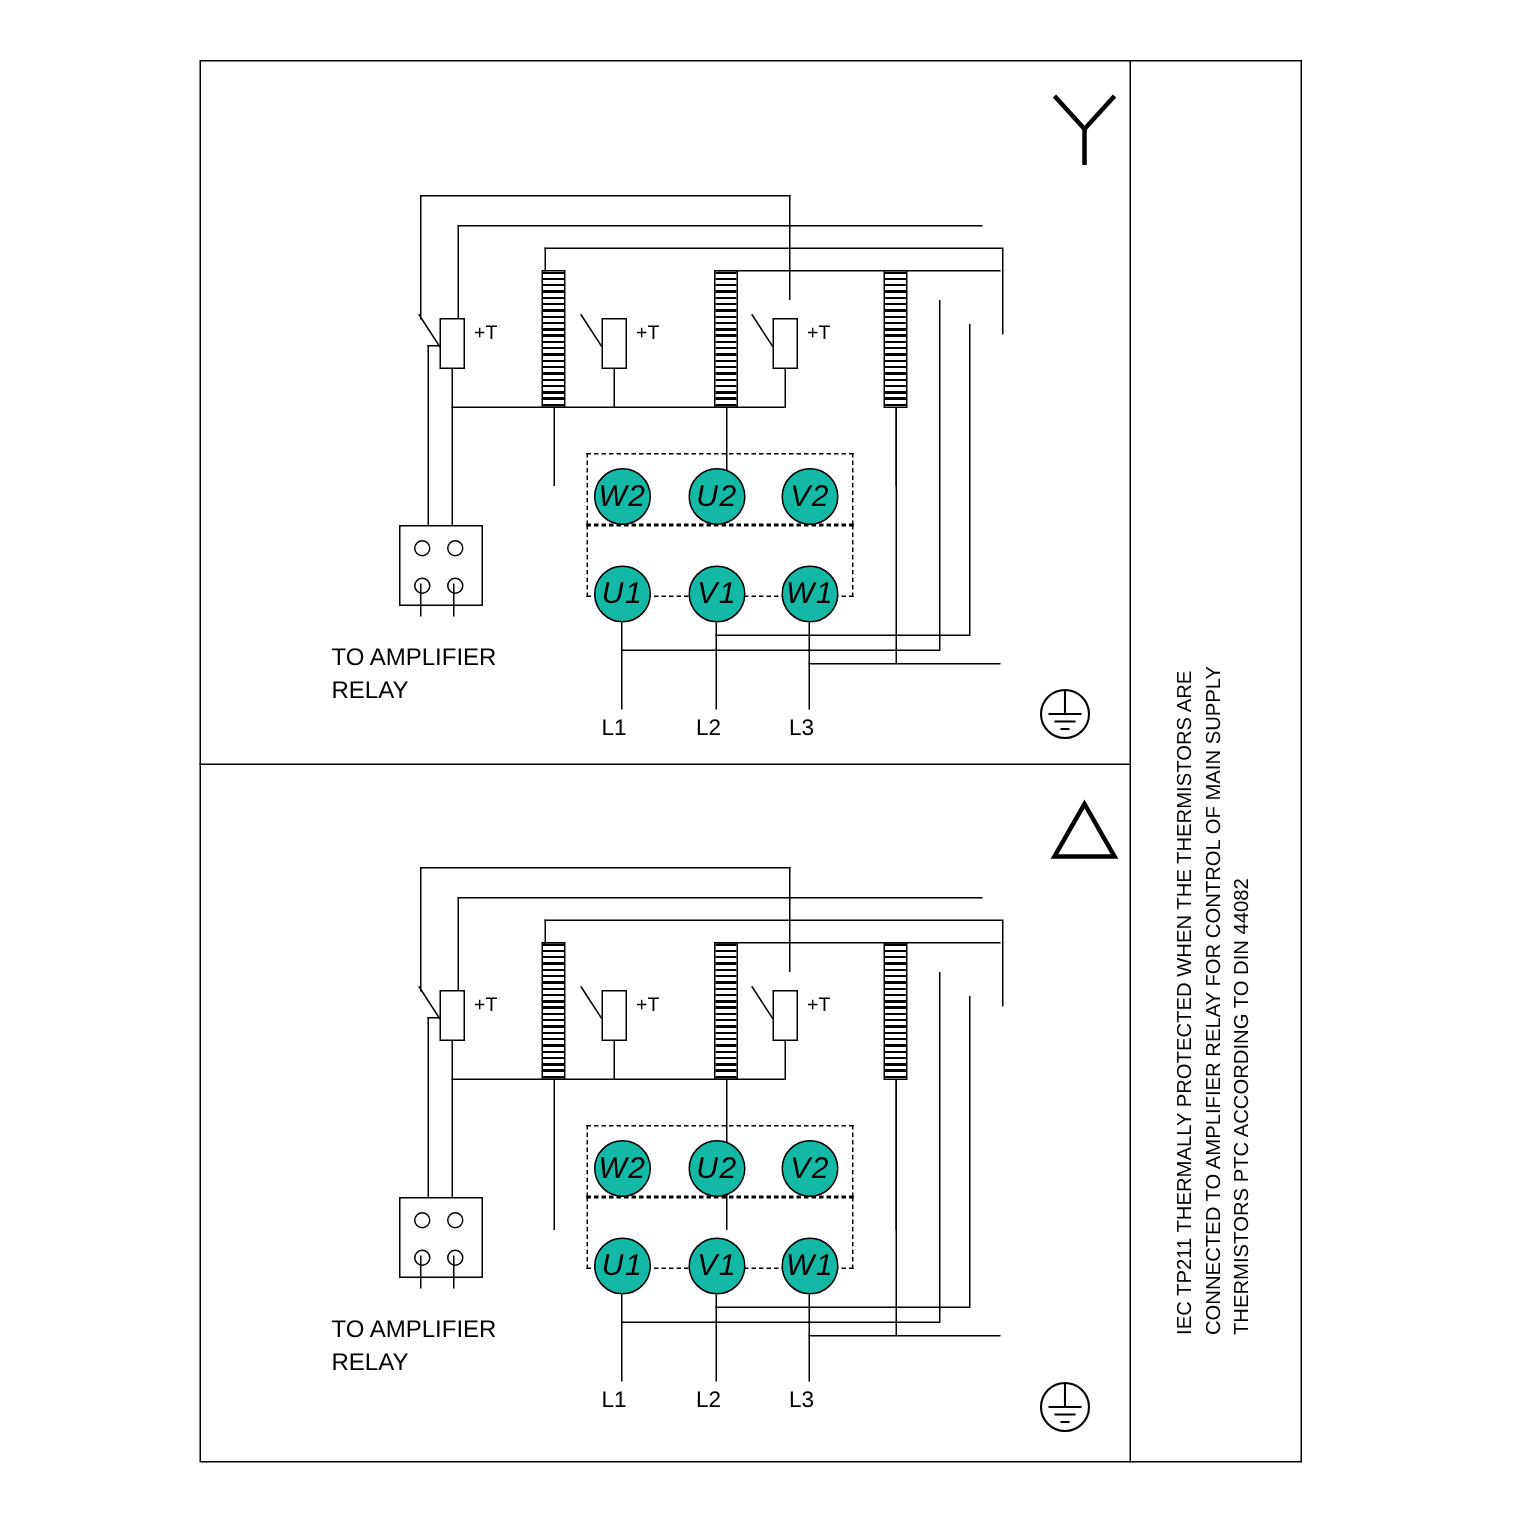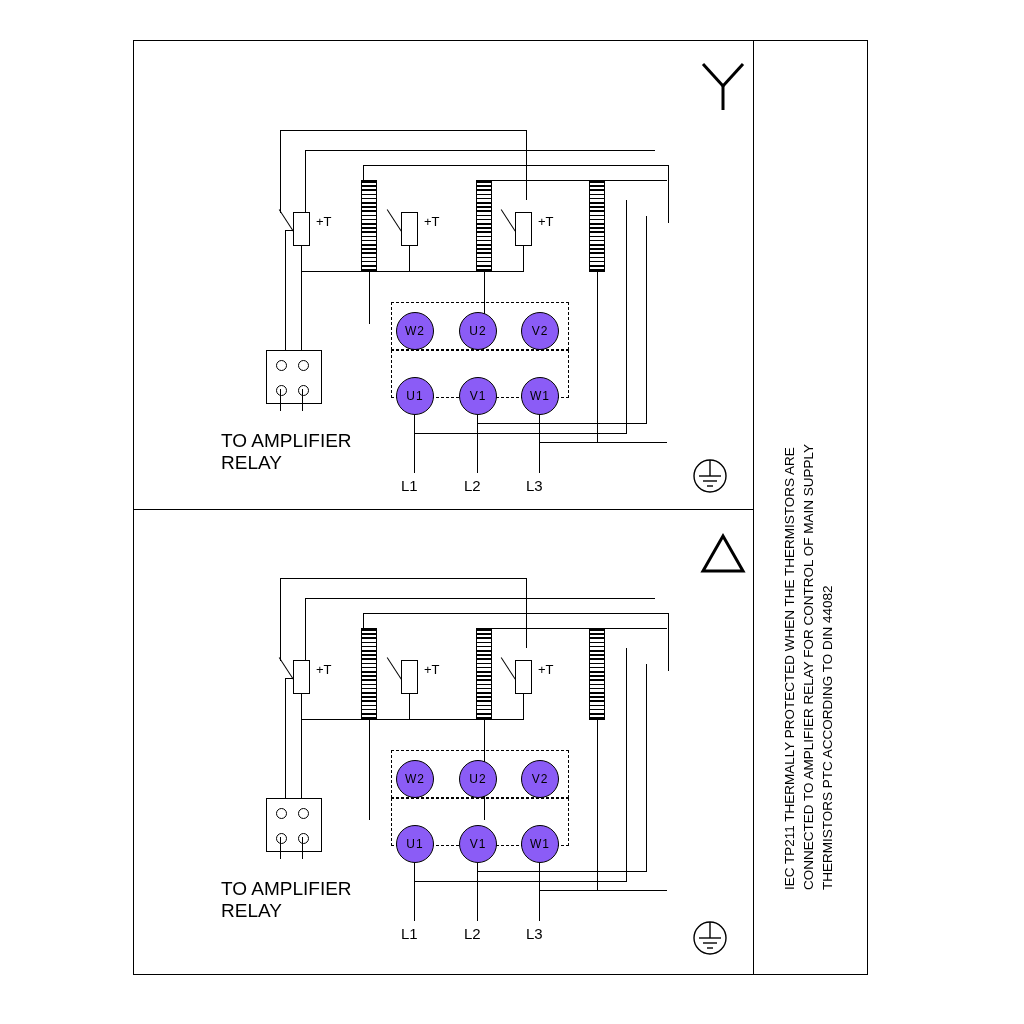--- a/index.html
+++ b/index.html
@@ -22,29 +22,29 @@
 
   .coil{position:absolute;width:16px;height:92px;border:1.4px solid #000;box-sizing:border-box;
         background:repeating-linear-gradient(to bottom,#000 0px,#000 1.6px,#fff 1.6px,#fff 4.2px);}
 
   .ptc{position:absolute;width:17px;height:34px;border:1.4px solid #000;box-sizing:border-box;background:#fff;}
   .ptc:after{content:"";position:absolute;left:-4px;top:-4px;width:26px;height:0;border-top:1.4px solid #000;
              transform-origin:center;transform:rotate(57deg) translate(0,20px);}
   .ptc-label{position:absolute;font-size:13px;}
 
   .term{position:absolute;width:38px;height:38px;border:1.4px solid #000;border-radius:50%;
-        background:#8b5cf6;box-sizing:border-box;display:flex;align-items:center;justify-content:center;
-        font-size:12px;letter-spacing:1px;}
+        background:#14b8a6;box-sizing:border-box;display:flex;align-items:center;justify-content:center;
+        font-size:20px;letter-spacing:1px;font-style:italic;}
 
   .dashbox{position:absolute;border:1.3px dashed #000;box-sizing:border-box;}
 
   .amp-box{position:absolute;width:56px;height:54px;border:1.4px solid #000;box-sizing:border-box;background:#fff;}
   .amp-dot{position:absolute;width:9px;height:9px;border:1.3px solid #000;border-radius:50%;background:#fff;}
 
-  .label{position:absolute;font-size:19px;white-space:nowrap;}
+  .label{position:absolute;font-size:16px;white-space:nowrap;}
   .label.big{font-size:15px;}
 
   .sym{position:absolute;}
 
   .vert-text{position:absolute;font-size:13.5px;white-space:nowrap;
              transform-origin:0 0;transform:rotate(-90deg);}
 </style>
 </head>
 <body>
 

